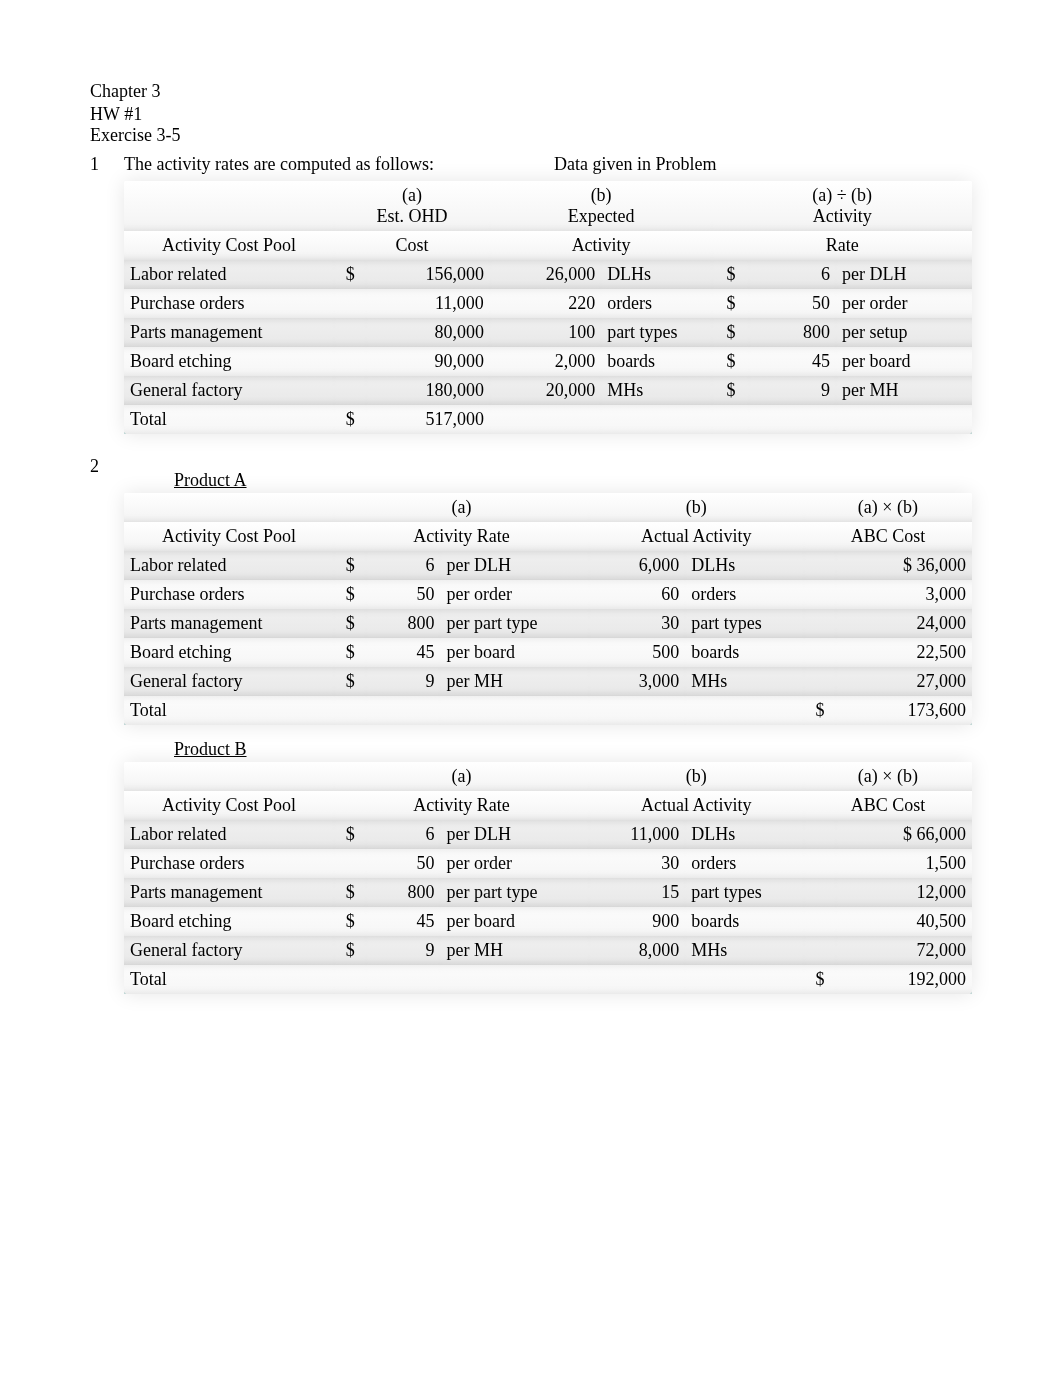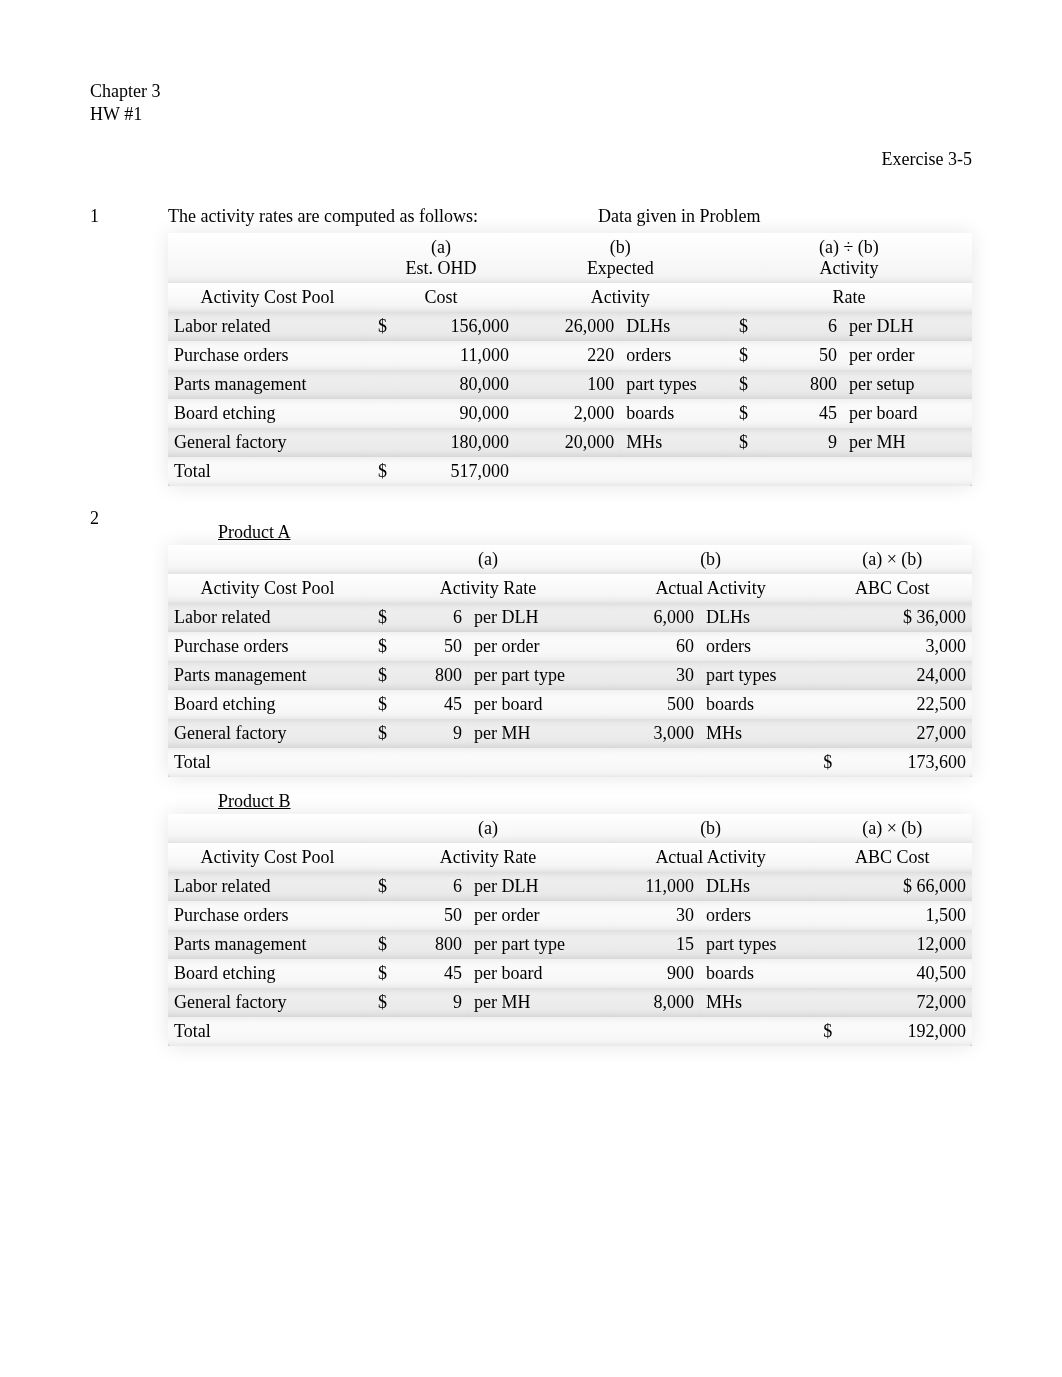--- a/index.html
+++ b/index.html
@@ -13,25 +13,25 @@
     font-size: 18px;
     color: #000;
   }
   .page {
     box-sizing: border-box;
     width: 1062px;
     height: 1377px;
     padding: 80px 90px 40px 90px;
     position: relative;
   }
-  .hdr { line-height: 1.25; margin-bottom: 24px; }
-  .ex-title { margin-bottom: 36px; text-align: right; }
+  .hdr { line-height: 1.25; }
+  .ex-title { margin-bottom: 8px; }
   .qrow { display: flex; align-items: flex-start; margin-bottom: 8px; }
   .qnum { width: 34px; flex: 0 0 34px; }
-  .qbody { flex: 1; margin-left: 44px; }
+  .qbody { flex: 1; }
 
   
   table {
     border-collapse: separate;
     border-spacing: 0;
     width: 100%;
     table-layout: fixed;
   }
   td, th {
     padding: 4px 6px;

